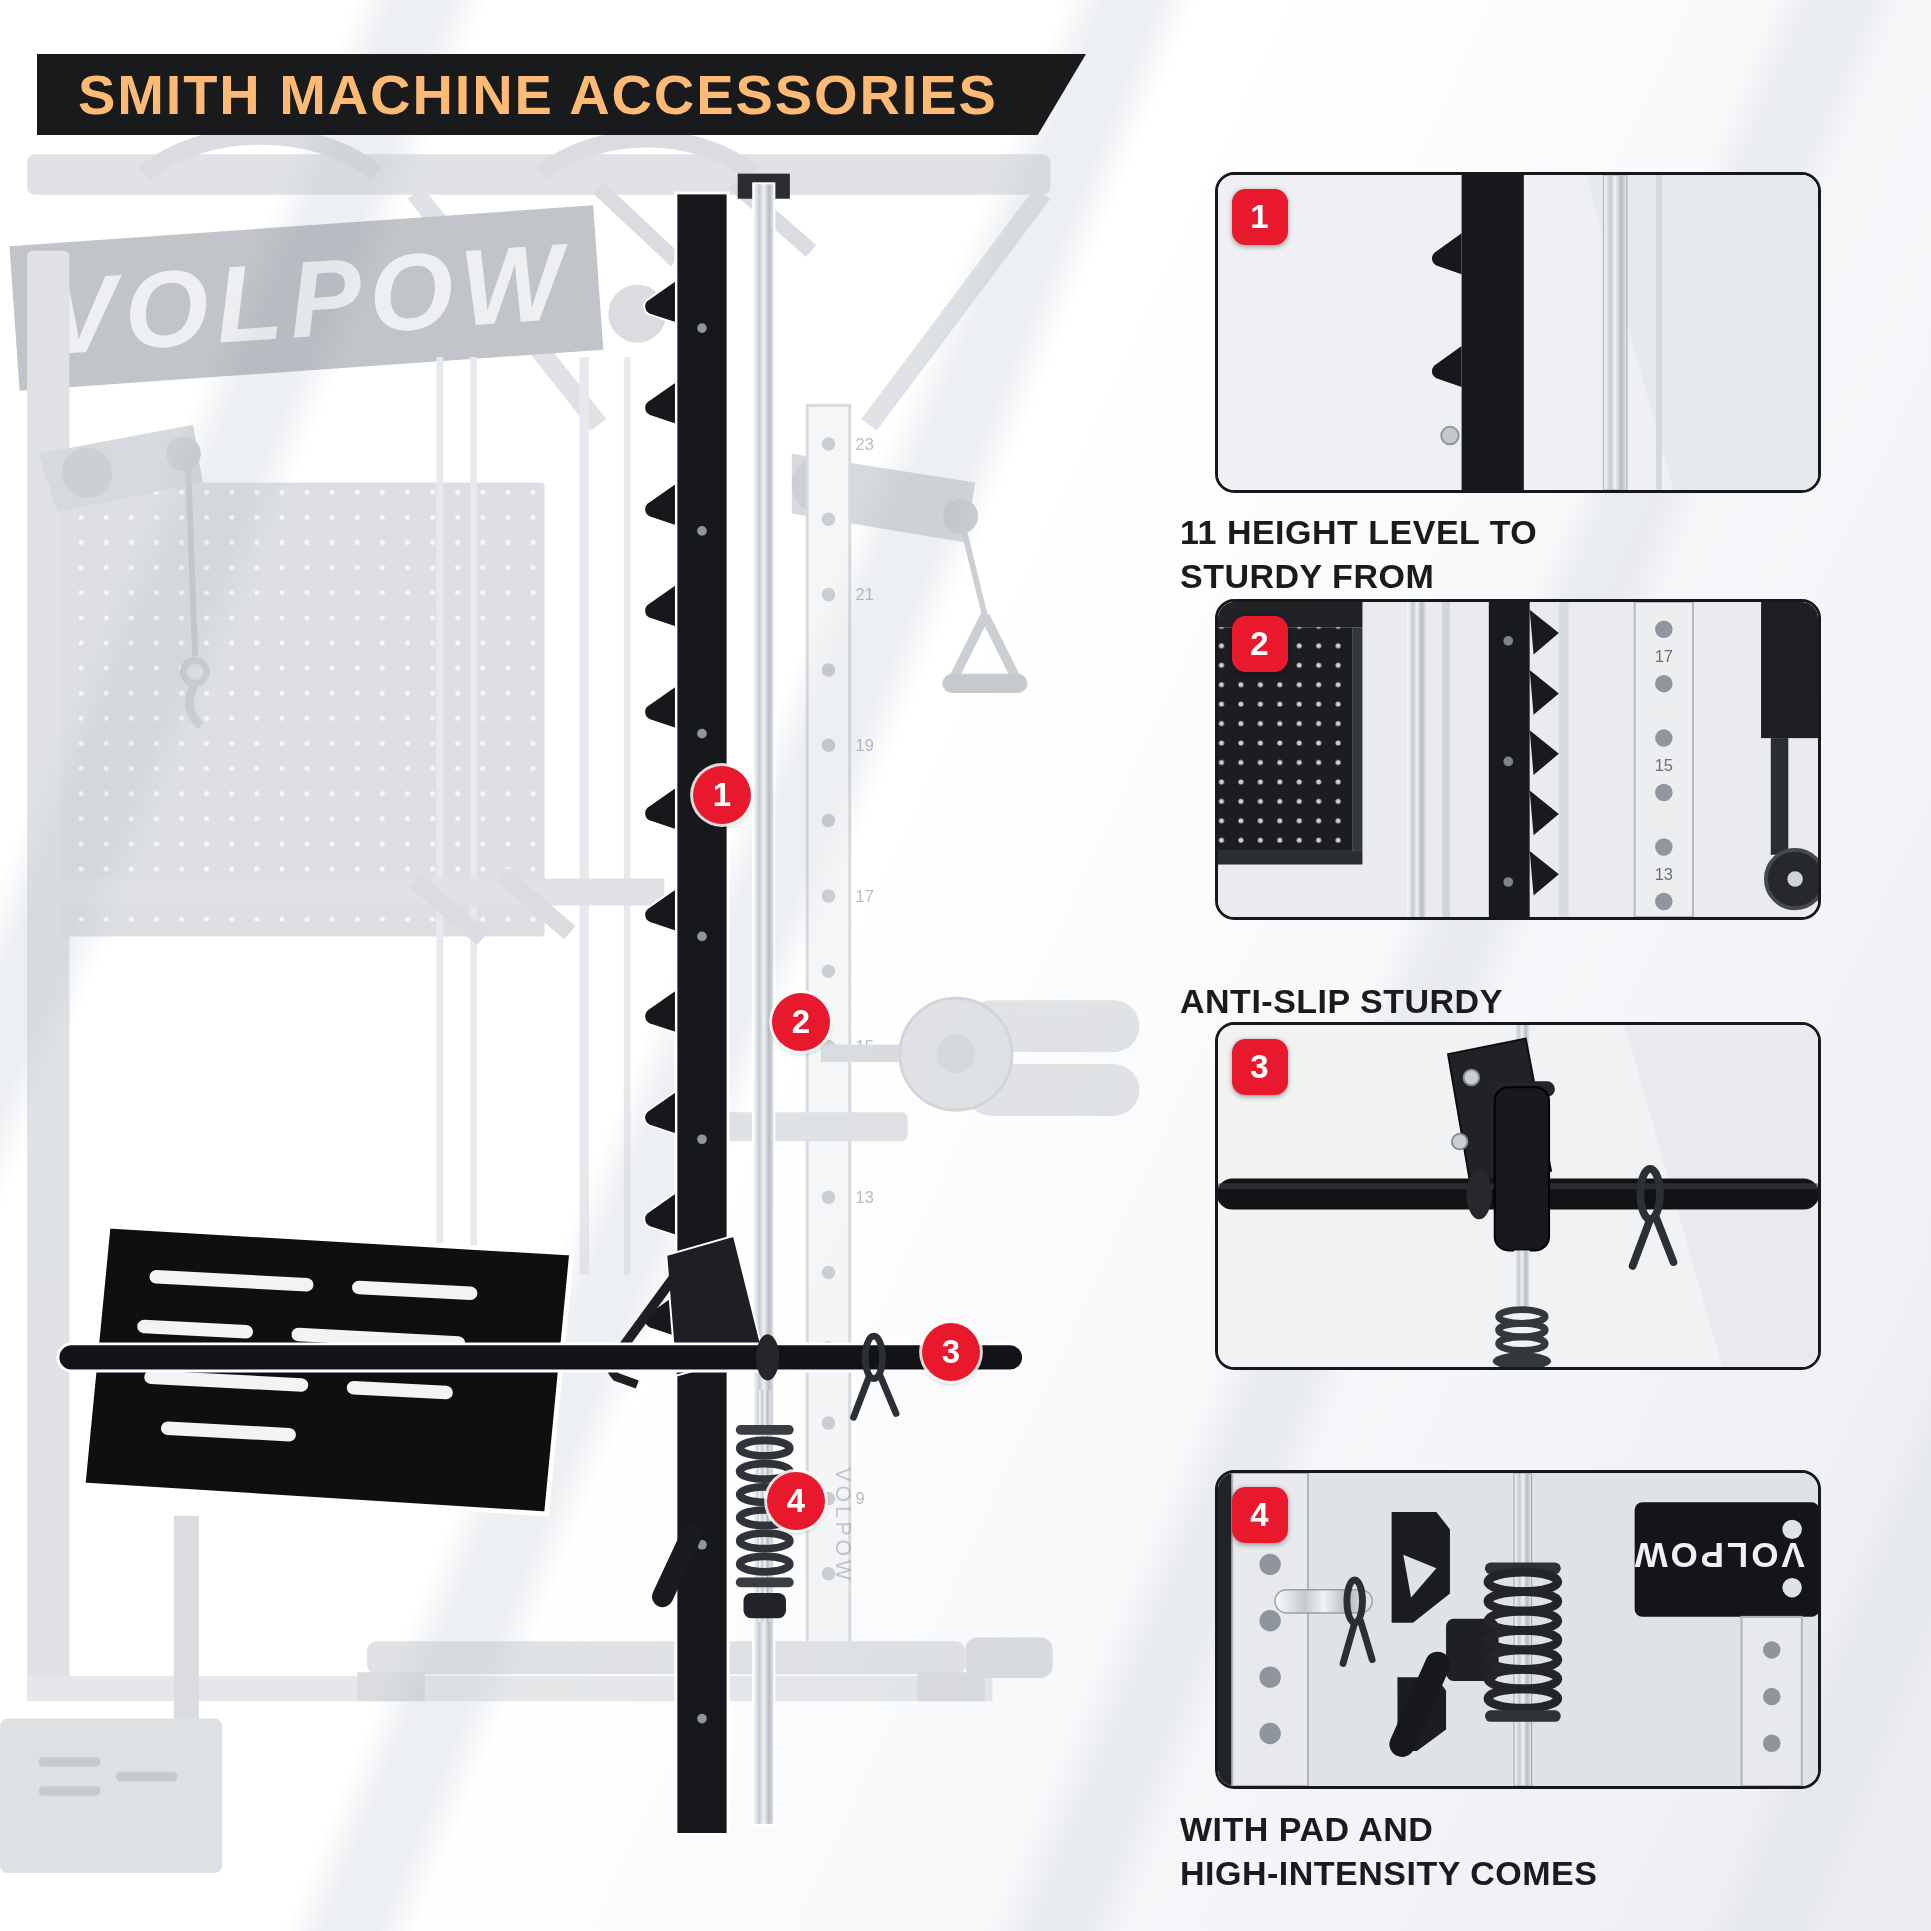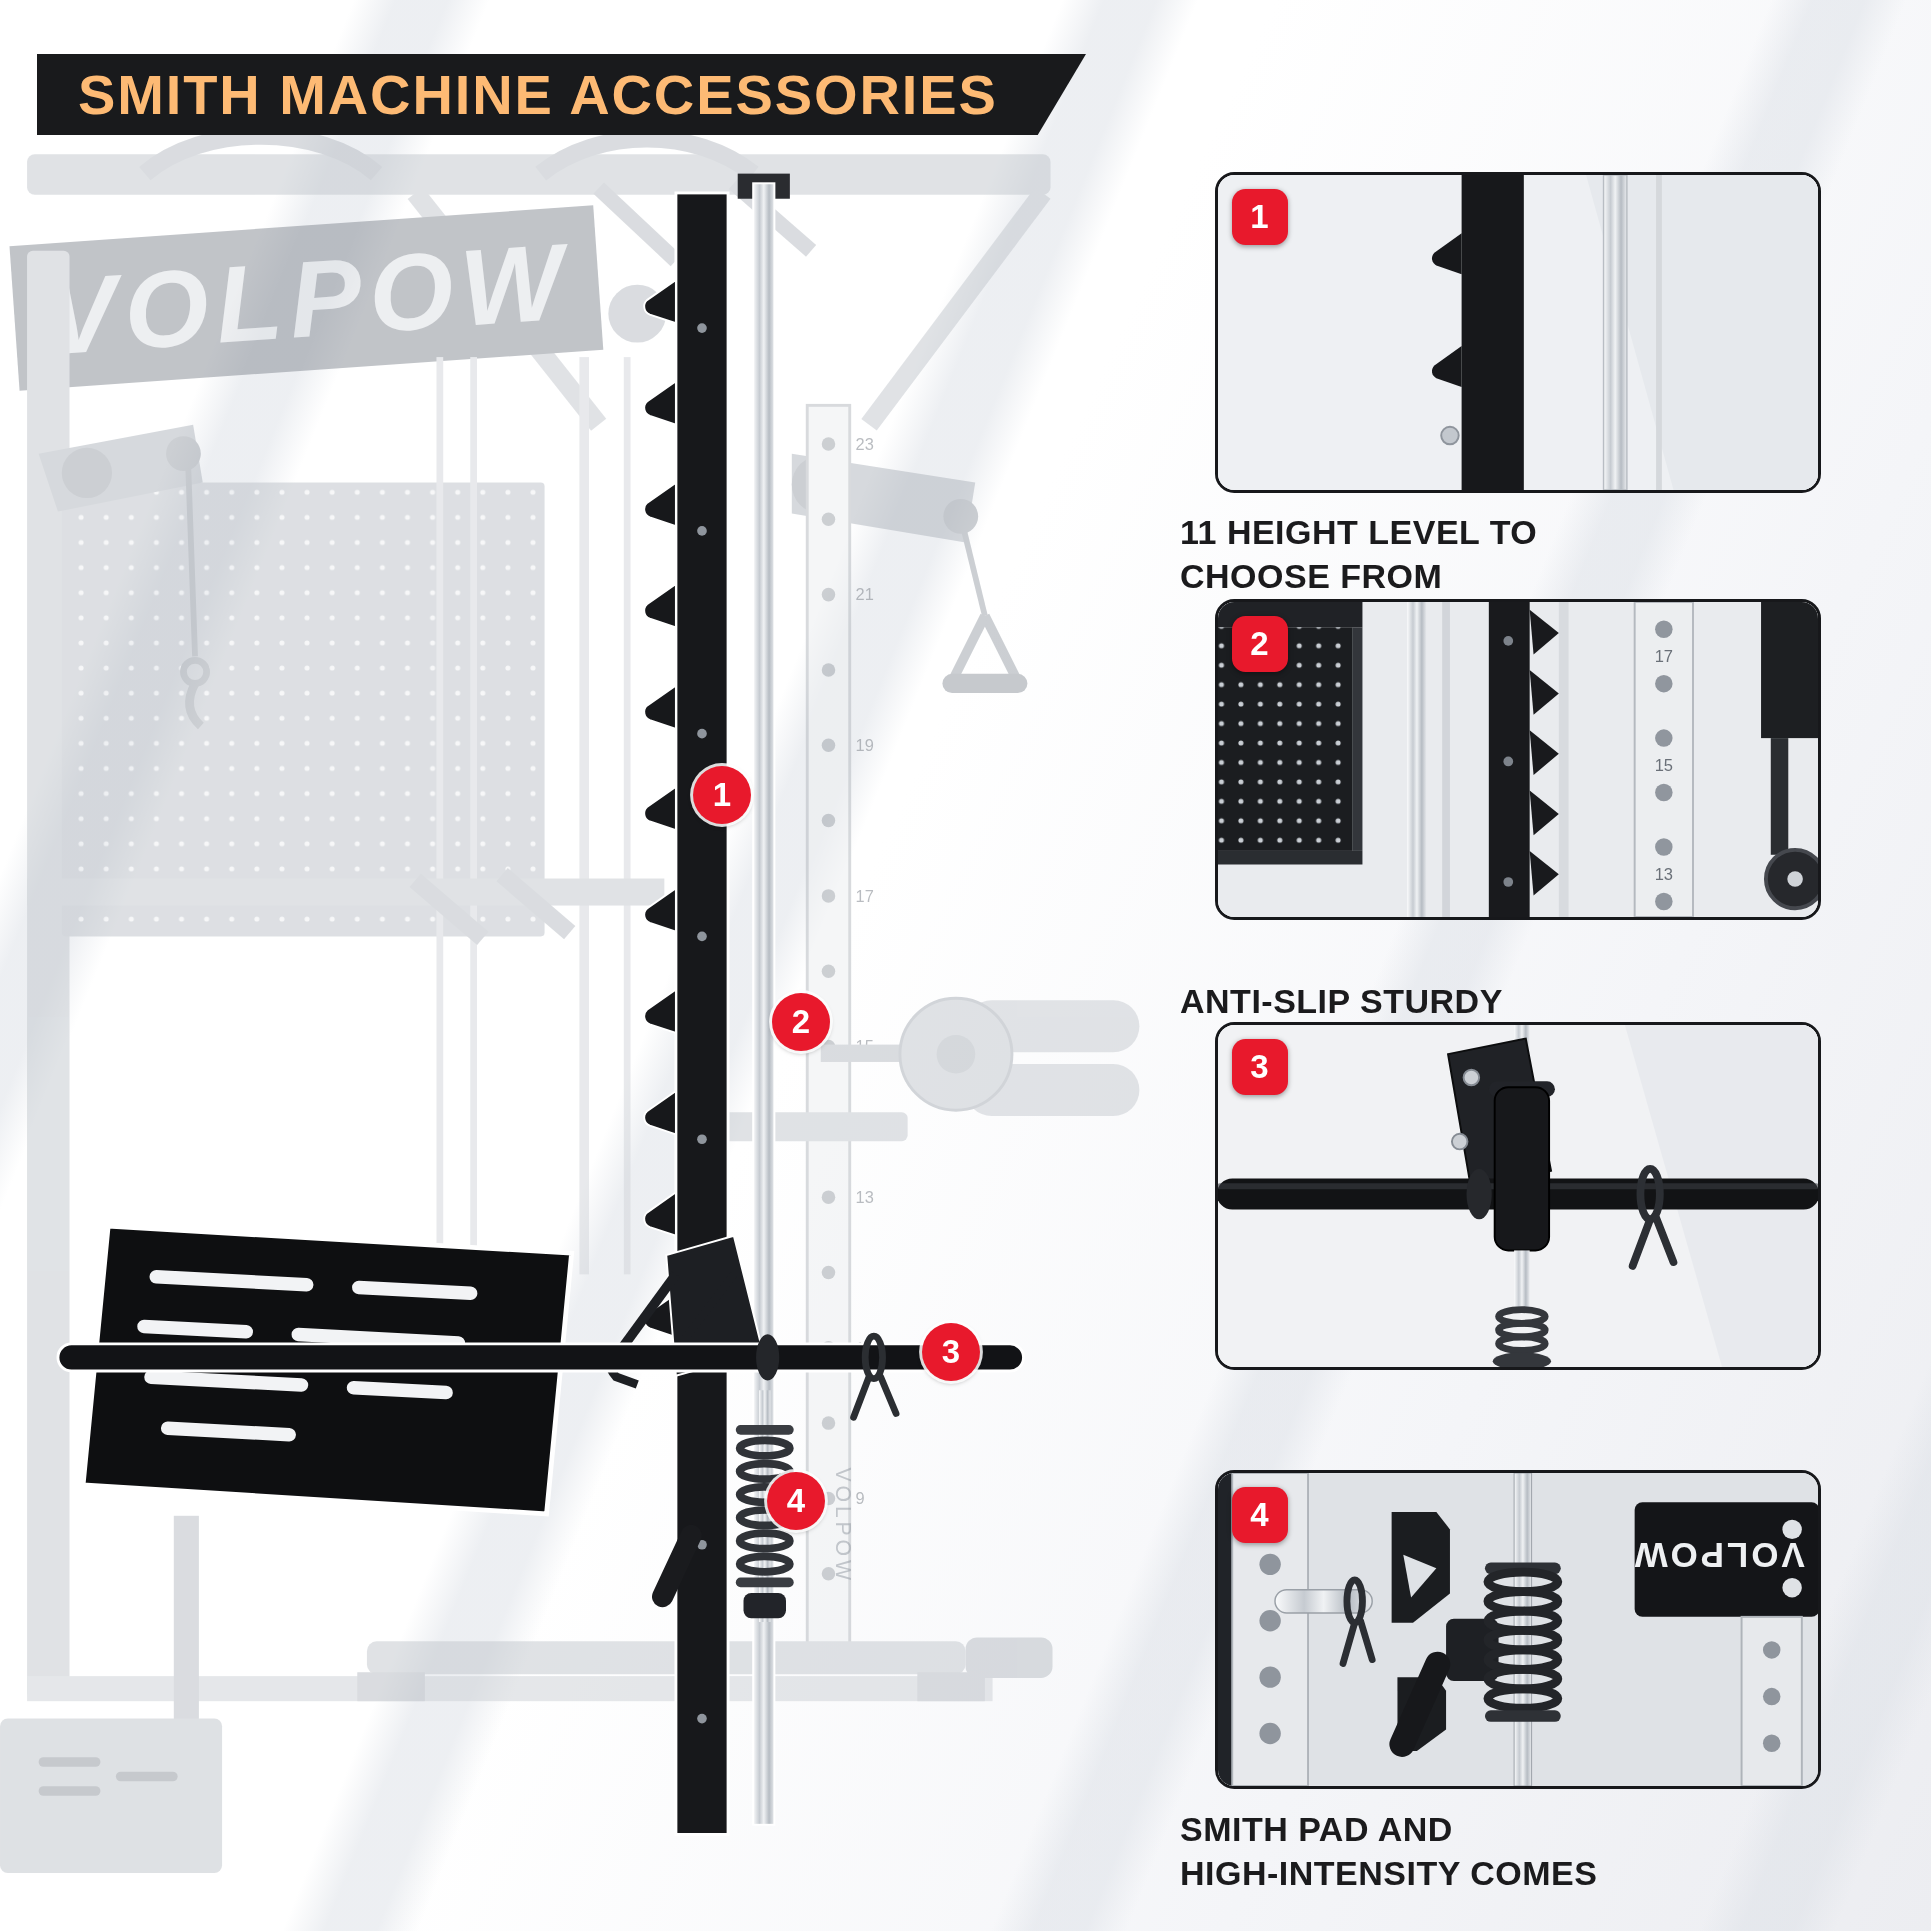--- a/index.html
+++ b/index.html
@@ -283,21 +283,21 @@
       <path d="M252,60 l-28,20 a8,8 0 0 0 2,13 l26,9 z" fill="#17181b"></path>
       <path d="M252,176 l-28,20 a8,8 0 0 0 2,13 l26,9 z" fill="#17181b"></path>
       <circle cx="240" cy="268" r="9" fill="#c3c8ce" stroke="#8f959d" stroke-width="2"></circle>
       <rect x="398" y="0" width="24" height="324" fill="url(#chromeV)" stroke="#b8bdc3" stroke-width="1.5"></rect>
       <rect x="452" y="0" width="6" height="324" fill="#d5d8dc"></rect>
     </svg>
     <div class="p-badge">1</div>
   </div>
   <div class="caption" style="top:510px">
     <span>11 HEIGHT LEVEL TO</span><br>
-    <span>CHOOSE FROM</span>
+    <span>STURDY FROM</span>
   </div>
 
   <div class="panel" style="top:599px;height:321px">
     <svg viewBox="0 0 620 324" preserveAspectRatio="xMidYMid slice">
       <rect width="620" height="324" fill="#e9ebee"></rect>
       <rect x="0" y="0" width="150" height="26" fill="#202226"></rect>
       <g>
         <rect x="0" y="26" width="140" height="230" fill="#1b1d20"></rect>
         <rect x="0" y="26" width="140" height="230" fill="url(#dotsDark)"></rect>
         <rect x="140" y="26" width="10" height="230" fill="#33363b"></rect>
@@ -420,18 +420,18 @@
       <rect x="540" y="148" width="62" height="174" fill="#e7e9ec" stroke="#afb4ba" stroke-width="2"></rect>
       <g fill="#8f959d">
         <circle cx="571" cy="182" r="9"></circle>
           <circle cx="571" cy="230" r="9"></circle>
           <circle cx="571" cy="278" r="9"></circle>
       </g>
     </svg>
     <div class="p-badge">4</div>
   </div>
   <div class="caption" style="top:1807px">
-    <span>SMITH PAD AND</span><br>
+    <span>WITH PAD AND</span><br>
     <span>HIGH-INTENSITY COMES</span>
   </div>
 
 </div>
 
 
 </body></html>

